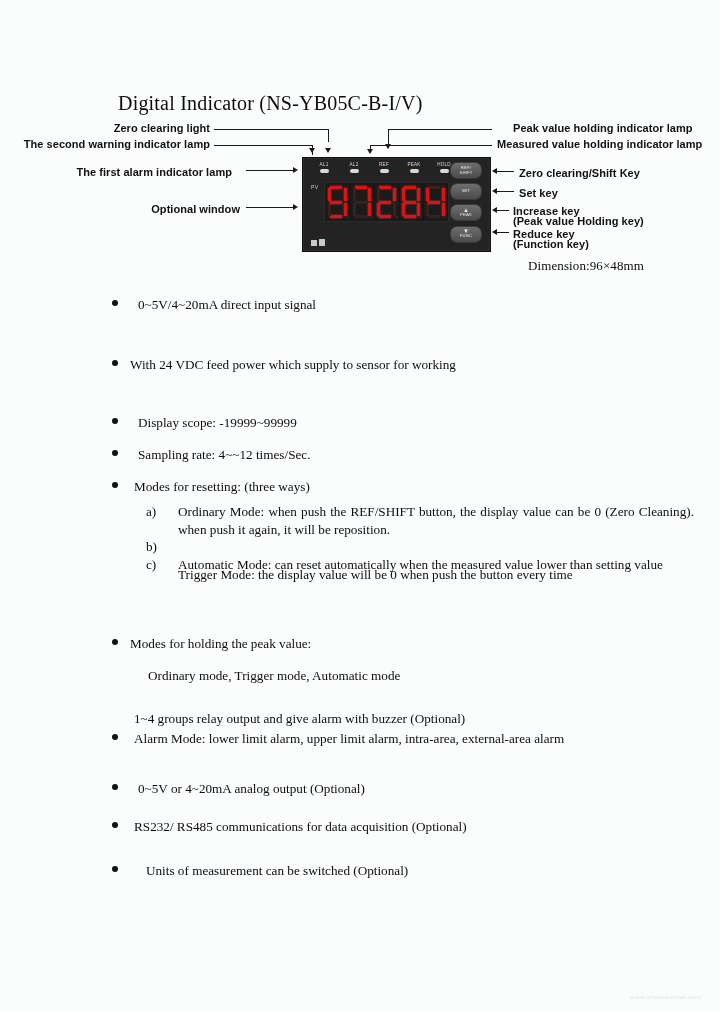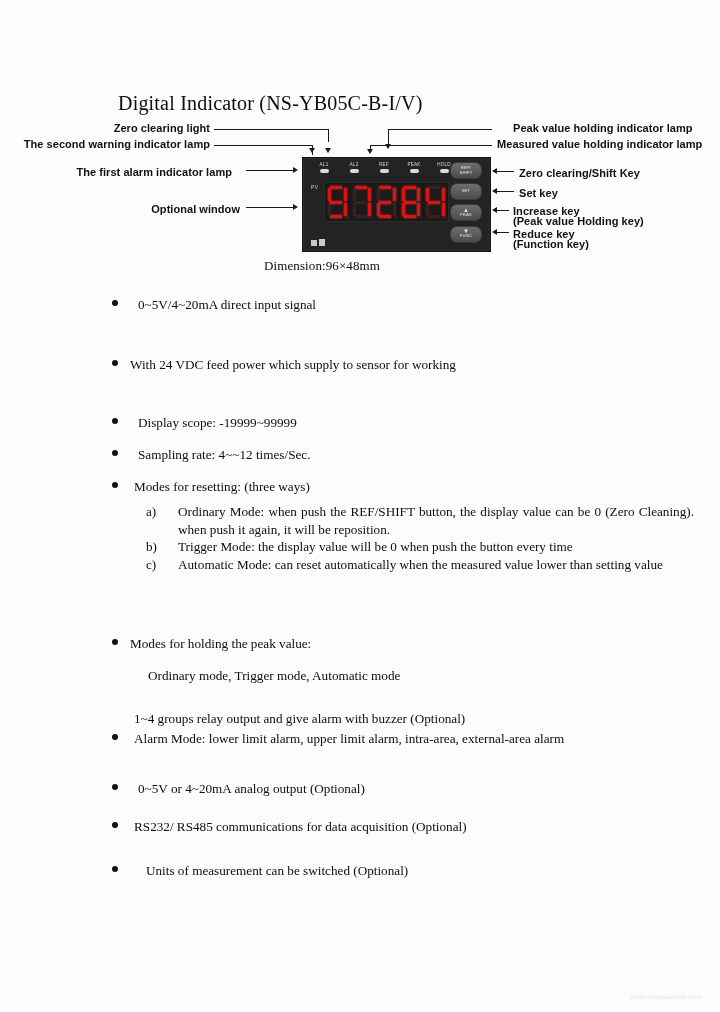--- a/index.html
+++ b/index.html
@@ -88,21 +88,21 @@
   .btns{position:absolute;right:6px;top:4px;width:34px;}
   .btn{width:30px;height:15px;margin-bottom:4.2px;border-radius:7px;
     background:linear-gradient(#6e6e6e,#4b4b4b);
     color:#e8e8e8;font-family:"Liberation Sans",sans-serif;font-size:4.2px;
     display:flex;flex-direction:column;align-items:center;justify-content:center;
     line-height:4.6px;letter-spacing:.2px;text-align:center;
     border:1px solid #3a3a3a;}
   .btn .tri{font-size:6px;line-height:5px;}
 
   .dimension{
-    position:absolute;left:0;top:258px;width:644px;text-align:center;
+    position:absolute;left:0;top:258px;width:644px;text-align:right;
     font-size:13px;letter-spacing:.1px;
   }
 
   
   .blist{position:absolute;left:0;top:0;width:720px;}
   .bullet{position:absolute;font-size:13.2px;line-height:16px;}
   .bullet .dotmark{position:absolute;left:0;top:3px;width:6px;height:6px;
     background:#111;border-radius:50%;}
   .bullet .txt{display:block;padding-left:26px;white-space:nowrap;}
 
@@ -303,21 +303,21 @@
       <span class="dotmark"></span>
       <span class="txt" style="padding-left:22px;">Modes for resetting: (three ways)</span>
     </div>
 
     <div class="sub" style="left:146px;top:503px;width:548px;">
       <span class="mk">a)</span>
       <span class="body">Ordinary Mode: when push the REF/SHIFT button, the display value can be 0 (Zero Cleaning). when push it again, it will be reposition.</span>
     </div>
     <div class="sub" style="left:146px;top:538px;width:548px;">
       <span class="mk">b)</span>
-      <span class="body" style="white-space:nowrap;">Trigger Mode: the display value will be 0 when push the button every time</span>
+      <span class="body" style="white-space:nowrap;margin-top:28px;">Trigger Mode: the display value will be 0 when push the button every time</span>
     </div>
     <div class="sub" style="left:146px;top:556px;width:548px;">
       <span class="mk">c)</span>
       <span class="body">Automatic Mode: can reset automatically when the measured value lower than setting value</span>
     </div>
 
     <div class="bullet" style="left:112px;top:636px;">
       <span class="dotmark"></span>
       <span class="txt" style="padding-left:18px;">Modes for holding the peak value:</span>
     </div>

